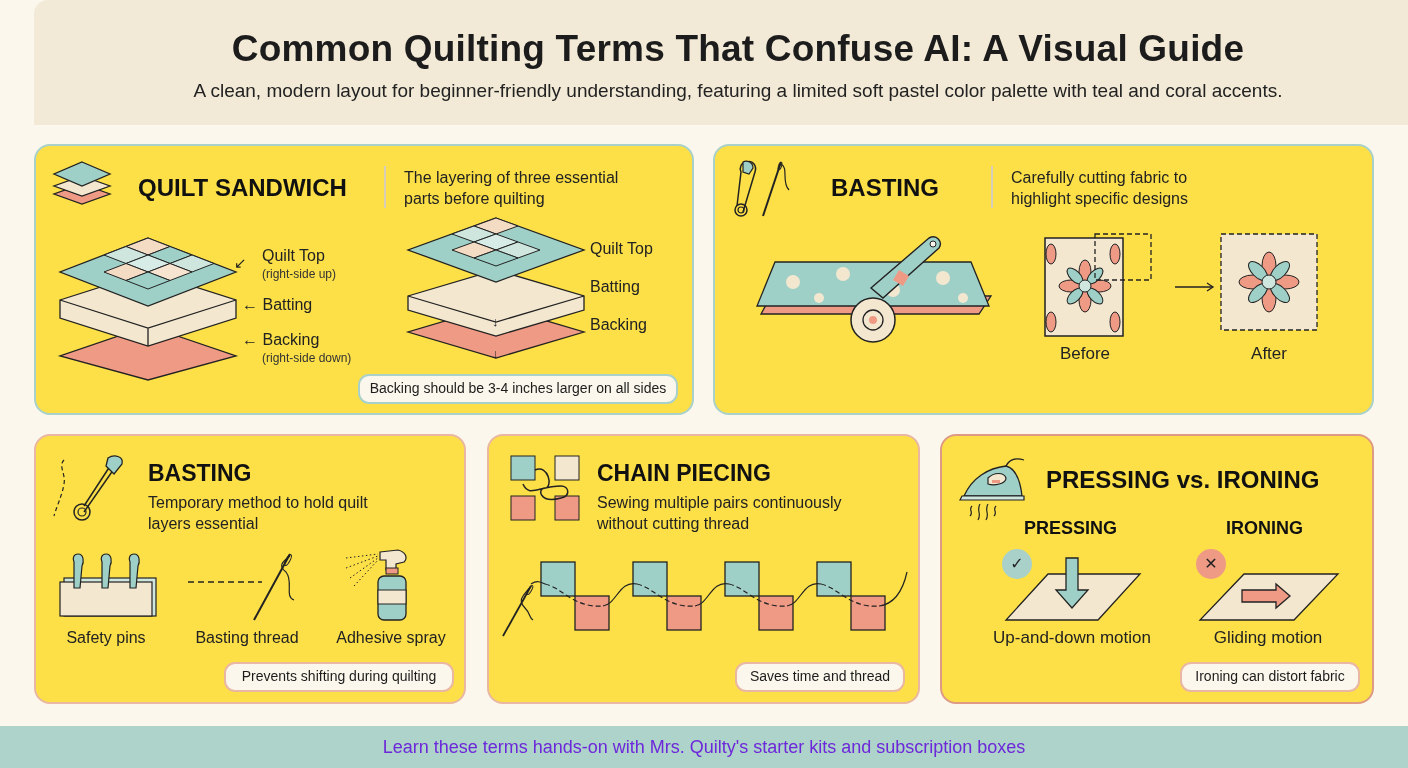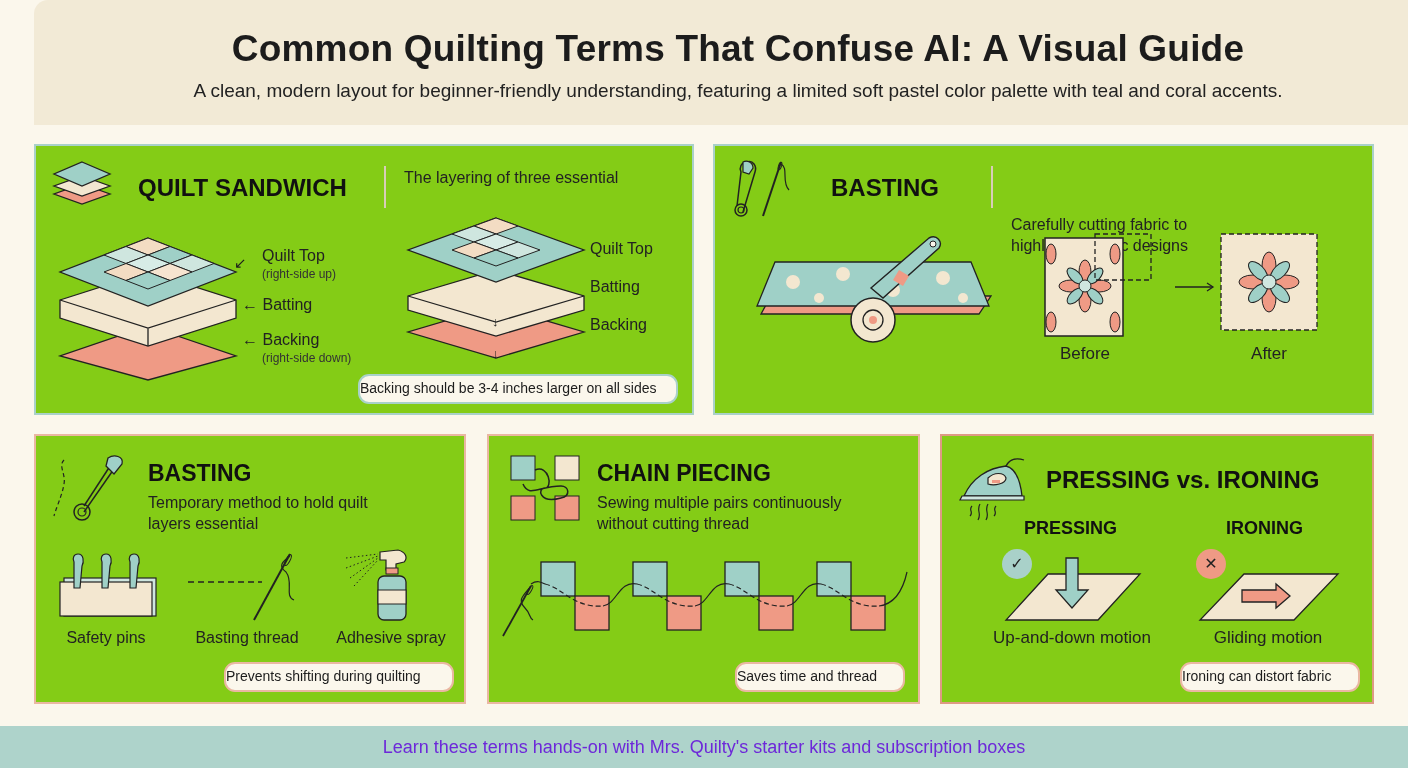--- a/index.html
+++ b/index.html
@@ -3,29 +3,29 @@
 <meta charset="utf-8">
 <style>
   * { box-sizing: border-box; margin: 0; padding: 0; }
   html, body { width: 1408px; height: 768px; overflow: hidden; }
   body { background: #fbf7ec; font-family: "Liberation Sans", "DejaVu Sans", sans-serif; color: #1c1c1c; position: relative; }
 
   .header { position: absolute; left: 0; top: 0; width: 1408px; height: 125px; background: #f2ead6; border-radius: 14px 14px 0 0; text-align: center; margin-left: 34px; }
   .header h1 { position: absolute; left: 0; right: 0; top: 28px; font-size: 37px; font-weight: 700; letter-spacing: 0.2px; }
   .header p { position: absolute; left: 0; right: 0; top: 80px; font-size: 19px; color: #222; }
 
-  .card { position: absolute; background: #84cc16; border-radius: 0; border: 2.5px solid; }
+  .card { position: absolute; background: #fde047; border-radius: 16px; border: 2.5px solid; }
   .card.teal { border-color: #a9d1c9; }
   .card.coral { border-color: #eab7a2; }
   .card.coral-strong { border-color: #de9a84; }
 
   .title { position: absolute; font-weight: 700; color: #111; }
   .desc { position: absolute; color: #222; line-height: 21px; font-size: 16px; }
   .vsep { position: absolute; width: 1.5px; background: #d8cdb8; }
-  .pill { position: absolute; border-radius: 11px; border: 2.5px solid; background: #fbf7ec; font-size: 14px; line-height: 25px; height: 30px; }
+  .pill { position: absolute; border-radius: 11px; border: 2.5px solid; background: #fbf7ec; font-size: 14px; text-align: center; line-height: 25px; height: 30px; }
   .pill.teal { border-color: #a9d1c9; }
   .pill.coral { border-color: #eab7a2; }
   .lbl { position: absolute; font-size: 17px; color: #222; }
   .sublbl { position: absolute; font-size: 12px; color: #333; }
   .cap { position: absolute; font-size: 17px; color: #222; text-align: center; }
   svg { position: absolute; overflow: visible; }
 
   .footer { position: absolute; left: 0; top: 726px; width: 1408px; height: 52px; background: #aed3cb; text-align: center; line-height: 42px; font-size: 18px; color: #6d28d9; }
 </style>
 </head>
@@ -39,20 +39,21 @@
 <div class="card teal" style="left:34px; top:144px; width:660px; height:271px;">
   <svg style="left:16px; top:14px;" width="60" height="50" viewBox="0 0 60 50">
     <polygon points="30,30 58,40 30,50 2,40" fill="#ef9a85" stroke="#222" stroke-width="1.3" transform="translate(0,-6)"></polygon>
     <polygon points="30,22 58,32 30,42 2,32" fill="#f3e7d0" stroke="#222" stroke-width="1.3" transform="translate(0,-6)"></polygon>
     <polygon points="30,2 58,14 30,26 2,14" fill="#9fd0c7" stroke="#222" stroke-width="1.3"></polygon>
   </svg>
   <div class="title" style="left:102px; top:28px; font-size:24px;">QUILT SANDWICH</div>
   <div class="vsep" style="left:348px; top:20px; height:42px;"></div>
   <div class="desc" style="left:368px; top:21px;">
     <div>The layering of three essential</div>
+    <div>parts before quilting</div>
   </div>
 
   <svg style="left:22px; top:92px;" width="180" height="142" viewBox="0 0 180 142">
     <polygon points="90,88 178,118 90,142 2,118" fill="#ef9a85" stroke="#222" stroke-width="1.3"></polygon>
     <path d="M2,62 L90,34 L178,62 L178,80 L90,108 L2,80 Z" fill="#f3e7d0" stroke="#222" stroke-width="1.3"></path>
     <path d="M2,62 L90,90 L178,62 M90,90 L90,108" fill="none" stroke="#222" stroke-width="1.3"></path>
     <polygon points="90,0 178,34 90,68 2,34" fill="#9fd0c7" stroke="#222" stroke-width="1.3"></polygon>
     <polygon points="90,0 112,8.5 90,17 68,8.5" fill="#f3dcc3" stroke="#222" stroke-width="1"></polygon>
     <polygon points="68,8.5 90,17 68,25.5 46,17" fill="#cfe6df" stroke="#222" stroke-width="1"></polygon>
     <polygon points="112,8.5 134,17 112,25.5 90,17" fill="#9fd0c7" stroke="#222" stroke-width="1"></polygon>
@@ -96,21 +97,21 @@
     <path d="M14,4 C8,4 6,10 8,14 L4,48" fill="none" stroke="#222" stroke-width="1.5"></path>
     <path d="M10,4 C14,2 20,4 20,10 L16,16 L10,14 Z" fill="#9fd0c7" stroke="#222" stroke-width="1.2"></path>
     <circle cx="8" cy="52" r="6" fill="none" stroke="#222" stroke-width="1.5"></circle>
     <circle cx="8" cy="52" r="3" fill="none" stroke="#222" stroke-width="1.2"></circle>
     <path d="M48,4 L30,58" stroke="#222" stroke-width="2"></path>
     <ellipse cx="47" cy="8" rx="1.5" ry="4" fill="none" stroke="#222" stroke-width="1" transform="rotate(18 47 8)"></ellipse>
     <path d="M48,6 C56,10 48,24 56,32" fill="none" stroke="#222" stroke-width="1.2"></path>
   </svg>
   <div class="title" style="left:116px; top:28px; font-size:24px;">BASTING</div>
   <div class="vsep" style="left:276px; top:20px; height:42px;"></div>
-  <div class="desc" style="left:296px; top:21px;margin-top:47px;">
+  <div class="desc" style="left:296px; top:21px;">
     <div>Carefully cutting fabric to</div>
     <div>highlight specific designs</div>
   </div>
 
   <svg style="left:38px; top:88px;" width="240" height="110" viewBox="0 0 240 110">
     <polygon points="18,62 238,62 226,80 8,80" fill="#ef9a85" stroke="#222" stroke-width="1.3"></polygon>
     <polygon points="22,28 218,28 236,72 4,72" fill="#9fd0c7" stroke="#222" stroke-width="1.3"></polygon>
     <g fill="#f3e7d0">
       <circle cx="40" cy="48" r="7"></circle>
         <circle cx="90" cy="40" r="7"></circle>

